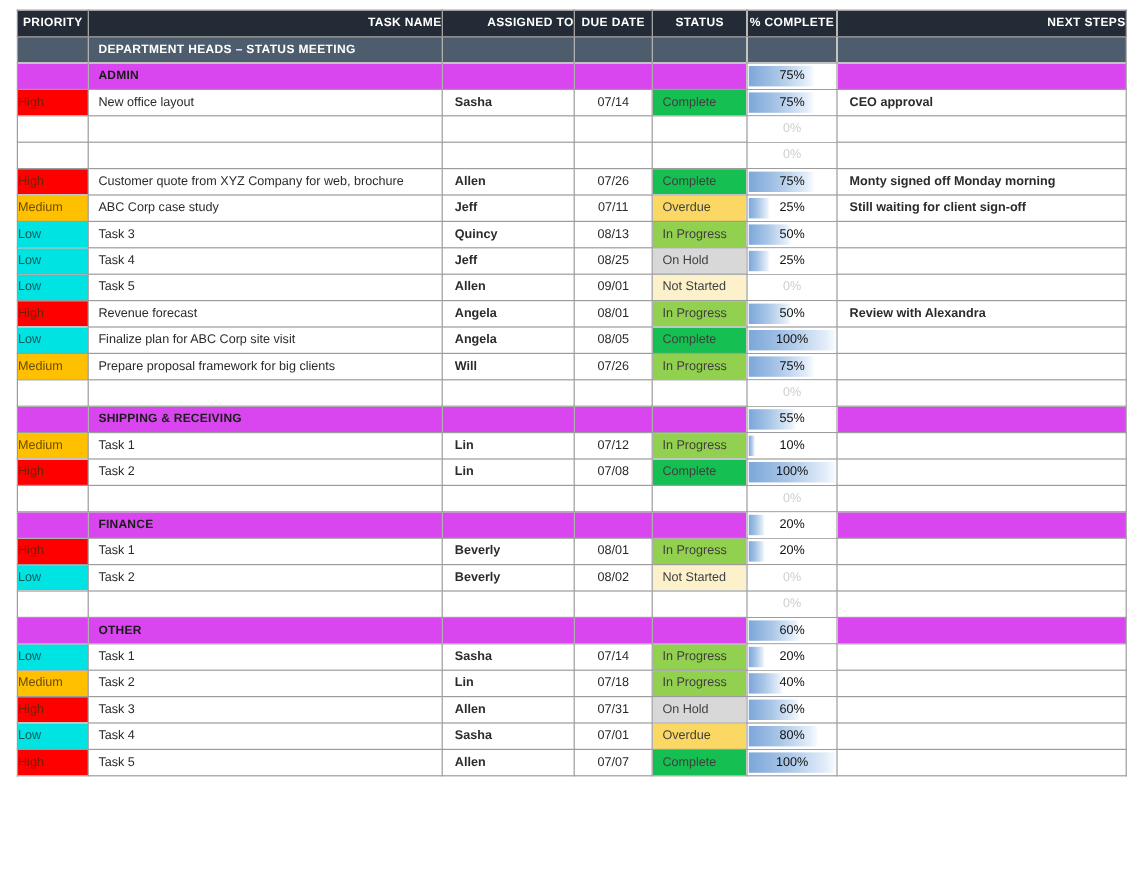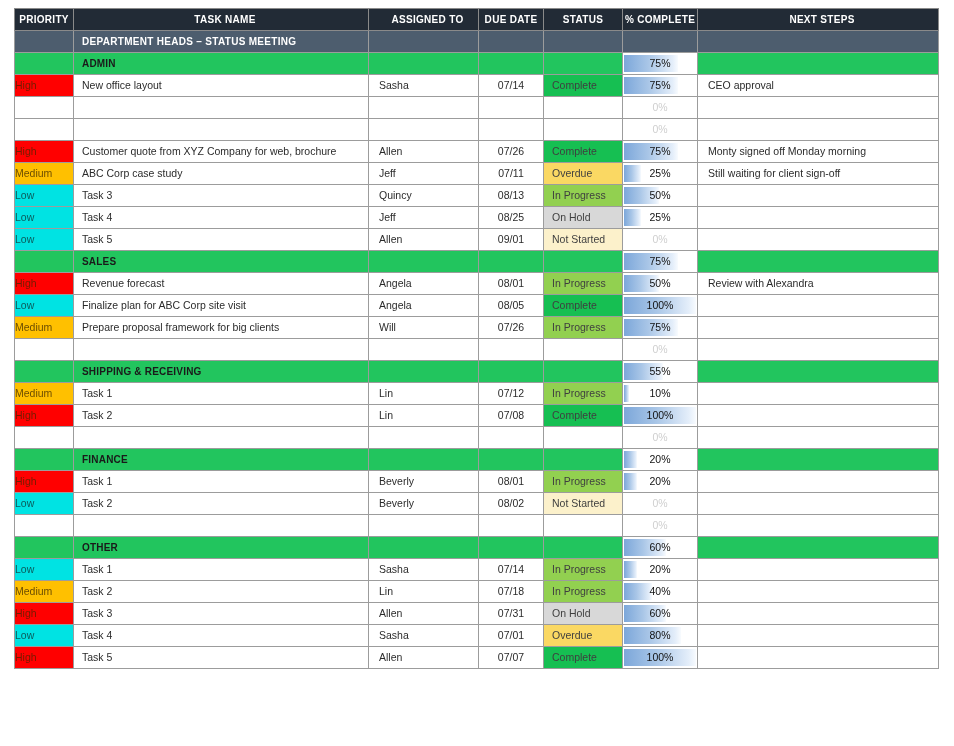--- a/index.html
+++ b/index.html
@@ -23,37 +23,37 @@
   td, th {
     border:1px solid #9c9c9c;
     height:21px; padding:0 0 0 8px;
     font-size:10.5px; line-height:21px;
     white-space:nowrap; overflow:hidden;
     vertical-align:middle;
   }
   thead th {
     background:#222b36; color:#ffffff;
     font-size:10px; font-weight:700; letter-spacing:.3px;
-    border-color:#8a8a8a; text-align:center;
+    border-color:#8a8a8a; text-align:right;
   }
   thead th.c-priority, thead th.c-due, thead th.c-status, thead th.c-pct { text-align:center; padding-left:0; }
   
   col.c-priority{width:59px;} col.c-task{width:295px;} col.c-assigned{width:110px;}
   col.c-due{width:65px;} col.c-status{width:79px;} col.c-pct{width:75px;} col.c-next{width:241px;}
 
   tr.meeting-row td { background:#4d5d6e; }
   tr.meeting-row td.c-task { color:#ffffff; font-weight:700; font-size:10px; letter-spacing:.3px; }
 
-  tr.section-row td.sec { background:#22c55e; }
+  tr.section-row td.sec { background:#d946ef; }
   tr.section-row td.c-task { font-weight:700; font-size:10px; letter-spacing:.2px; color:#1a1a1a; }
 
   td.c-priority { text-align:left; padding:0; font-size:10.5px; }
   td.c-due { text-align:center; padding:0; }
   td.c-status { font-size:10.5px; color:#3f3f3f; }
-  td.c-assigned, td.c-next { padding-left:10px; }
+  td.c-assigned, td.c-next { padding-left:10px;font-weight:bold; }
 
   td.c-pct { position:relative; text-align:center; padding:0; background:#ffffff; }
   td.c-pct .bar {
     position:absolute; left:1px; top:2px; bottom:2px;
     background:linear-gradient(90deg,#7ca7da 0%,#a9c6e7 45%,#e4eefa 90%,#f8fbfe 100%);
   }
   td.c-pct .pct-label { position:relative; z-index:1; color:#111111;text-align:right; }
   td.c-pct .pct-label.pale { color:#cfcfcf; }
 </style>
 </head>
@@ -166,29 +166,20 @@
         </tr>
         <tr>
           <td class="c-priority" style="background: rgb(0, 227, 227); color: rgb(11, 91, 91);">Low</td>
           <td class="c-task">Task 5</td>
           <td class="c-assigned">Allen</td>
           <td class="c-due">09/01</td>
           <td class="c-status" style="background: rgb(252, 241, 203);">Not Started</td>
           <td class="c-pct"><span class="pct-label pale">0%</span></td>
           <td class="c-next"></td>
         </tr>
-        <tr class="section-row">
-          <td class="c-priority sec"></td>
-          <td class="c-task sec">SALES</td>
-          <td class="c-assigned sec"></td>
-          <td class="c-due sec"></td>
-          <td class="c-status sec"></td>
-          <td class="c-pct"><div class="bar" style="width: calc(75% - 2px);"></div><span class="pct-label">75%</span></td>
-          <td class="c-next sec"></td>
-        </tr>
         <tr>
           <td class="c-priority" style="background: rgb(255, 0, 0); color: rgb(115, 28, 0);">High</td>
           <td class="c-task">Revenue forecast</td>
           <td class="c-assigned">Angela</td>
           <td class="c-due">08/01</td>
           <td class="c-status" style="background: rgb(146, 208, 80);">In Progress</td>
           <td class="c-pct"><div class="bar" style="width: calc(50% - 2px);"></div><span class="pct-label">50%</span></td>
           <td class="c-next">Review with Alexandra</td>
         </tr>
         <tr>

